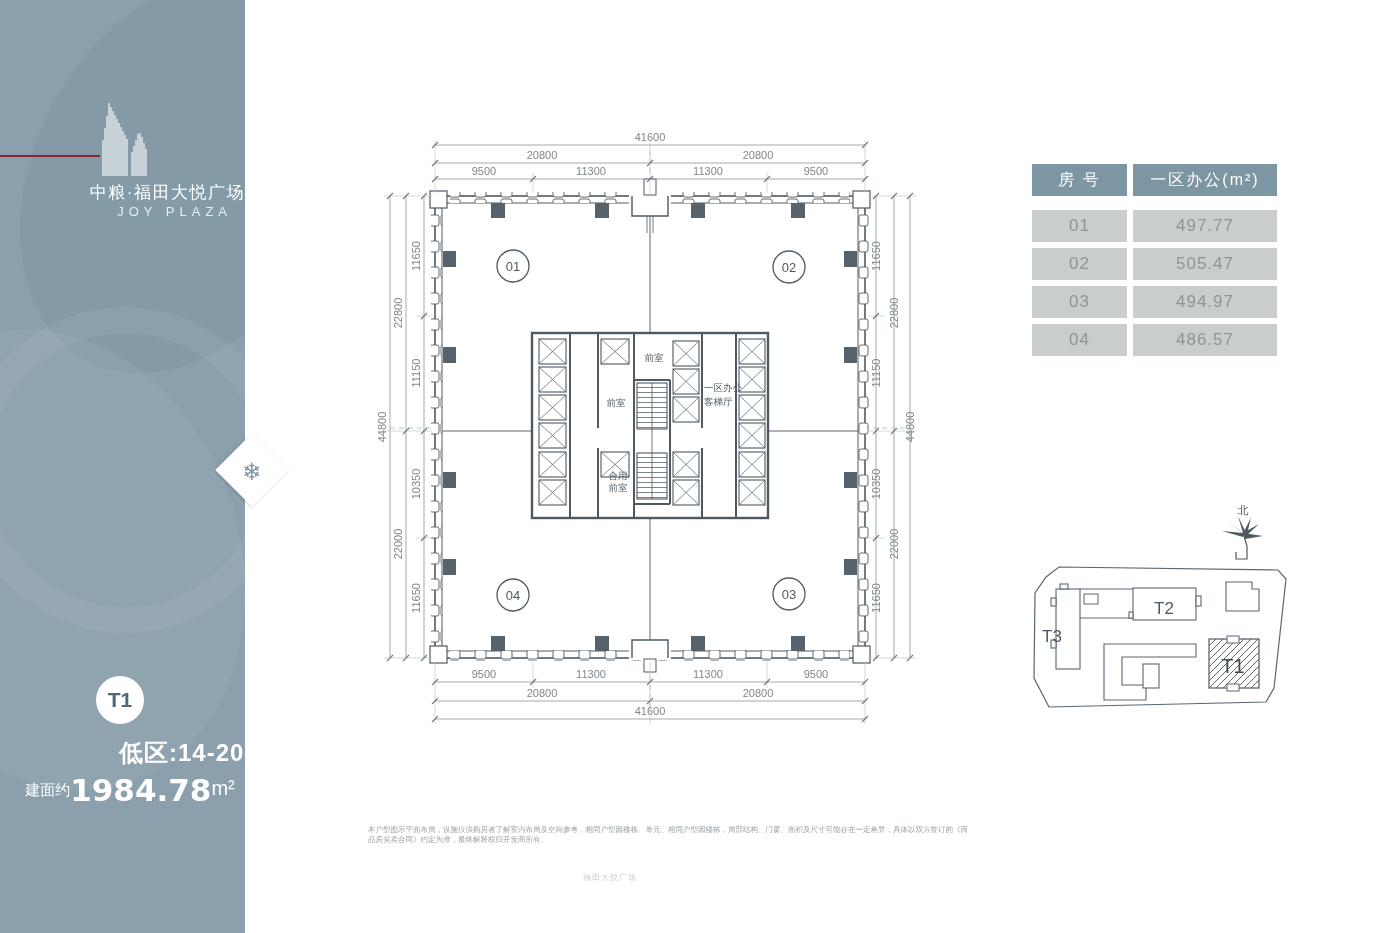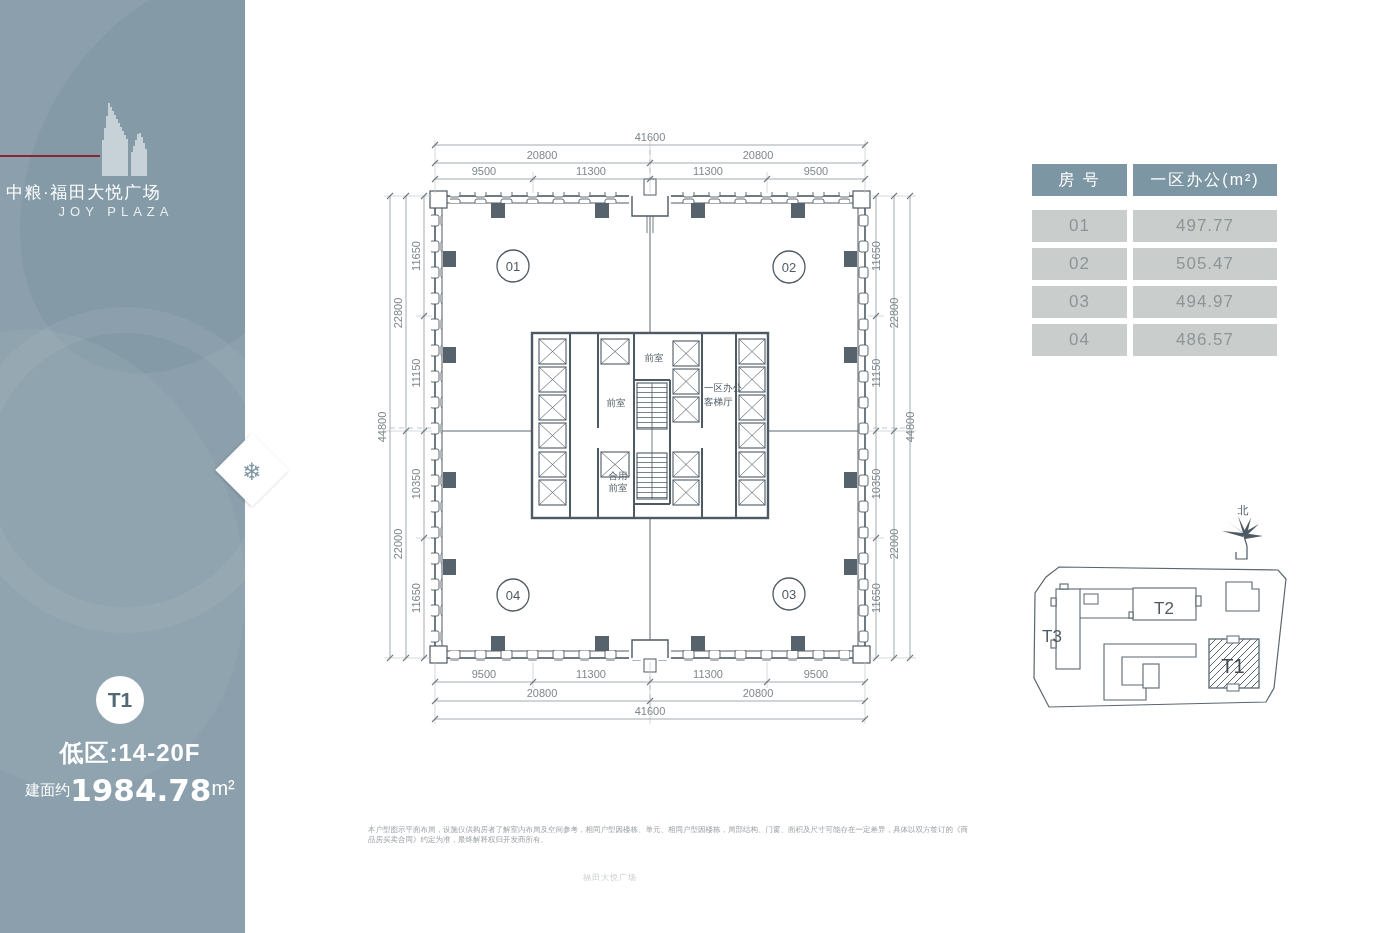--- a/index.html
+++ b/index.html
@@ -1,31 +1,31 @@
 <!DOCTYPE html>
 <html><head>
 <meta charset="utf-8">
 <style>
   html,body{margin:0;padding:0;background:#ffffff;width:1400px;height:933px;overflow:hidden;
     font-family:"Liberation Sans","DejaVu Sans",sans-serif;}
   .abs{position:absolute;}
   
   #sidebar{left:0;top:0;width:245px;height:933px;background:#8BA0AC;overflow:hidden;}
   #red-line{left:0;top:155px;width:100px;height:2px;background:#8B2430;}
-  #brand-cn{left:6px;top:181px;width:245px;text-align:left;color:#ffffff;font-size:17px;
+  #brand-cn{left:0;top:181px;width:245px;text-align:right;color:#ffffff;font-size:17px;
     letter-spacing:1.5px;font-weight:500;}
-  #brand-en{left:0;top:204px;width:232px;text-align:center;color:rgba(255,255,255,.82);
+  #brand-en{left:0;top:204px;width:232px;text-align:right;color:rgba(255,255,255,.82);
     font-size:13px;letter-spacing:5px;}
   #diamond{left:226px;top:444px;width:52px;height:52px;background:#ffffff;transform:rotate(45deg);
     box-shadow:0 1px 3px rgba(0,0,0,.18);}
   #diamond-glyph{left:226px;top:446px;width:52px;height:52px;text-align:center;line-height:52px;
     color:#7D96A3;font-size:24px;}
   #badge{left:96px;top:676px;width:48px;height:48px;border-radius:50%;background:#ffffff;
     text-align:center;line-height:48px;color:#536876;font-size:21px;font-weight:bold;}
-  #zone{left:0;top:737px;width:260px;text-align:center;color:#ffffff;font-size:24px;font-weight:bold;
+  #zone{left:0;top:737px;width:260px;text-align:right;color:#ffffff;font-size:24px;font-weight:bold;
     letter-spacing:1px;}
   #area-line{left:0;top:772px;width:260px;text-align:center;color:#ffffff;}
   #area-line .pre{font-size:15px;vertical-align:6px;text-align:center;}
   #area-line .val{font-size:31px;font-weight:700;font-family:"DejaVu Sans",sans-serif;}
   #area-line .unit{font-size:20px;vertical-align:6px;}
   
   #area-table{left:1032px;top:164px;width:246px;}
   .tbl-row{display:flex;gap:6px;margin-bottom:6px;}
   .tbl-row.header{margin-bottom:14px;}
   .cell{height:32px;display:flex;align-items:center;justify-content:center;font-size:17px;}

